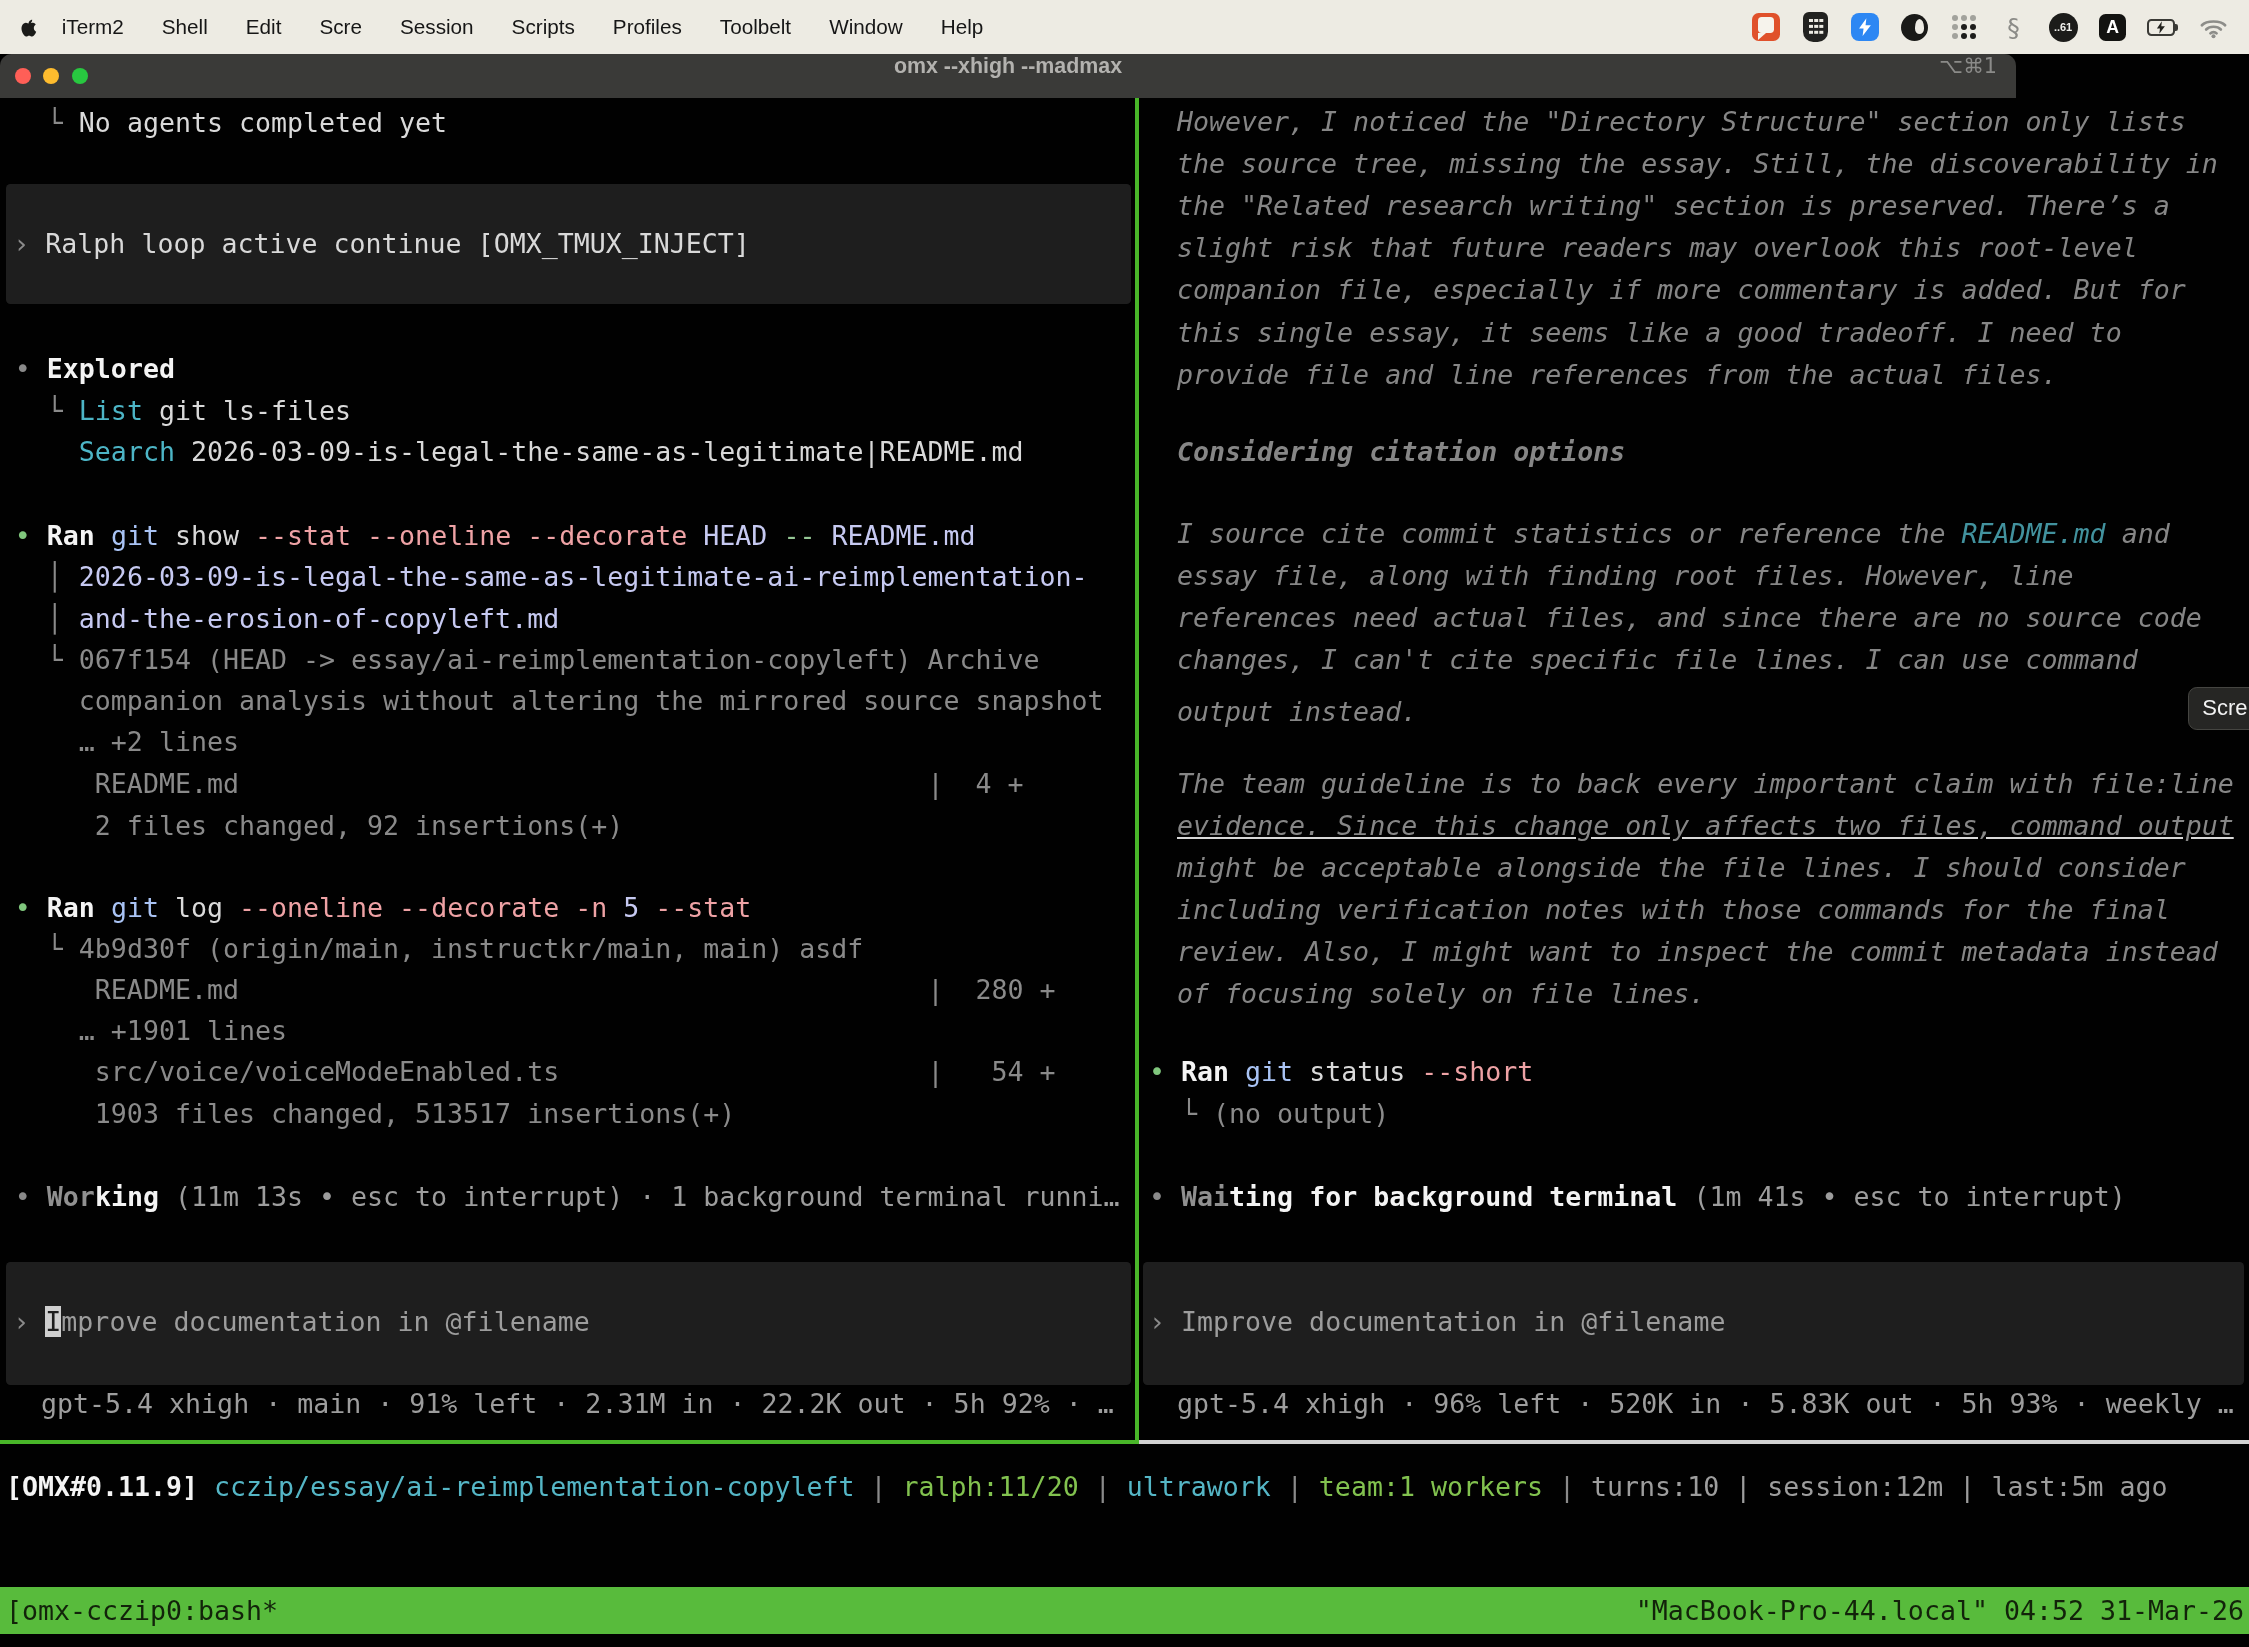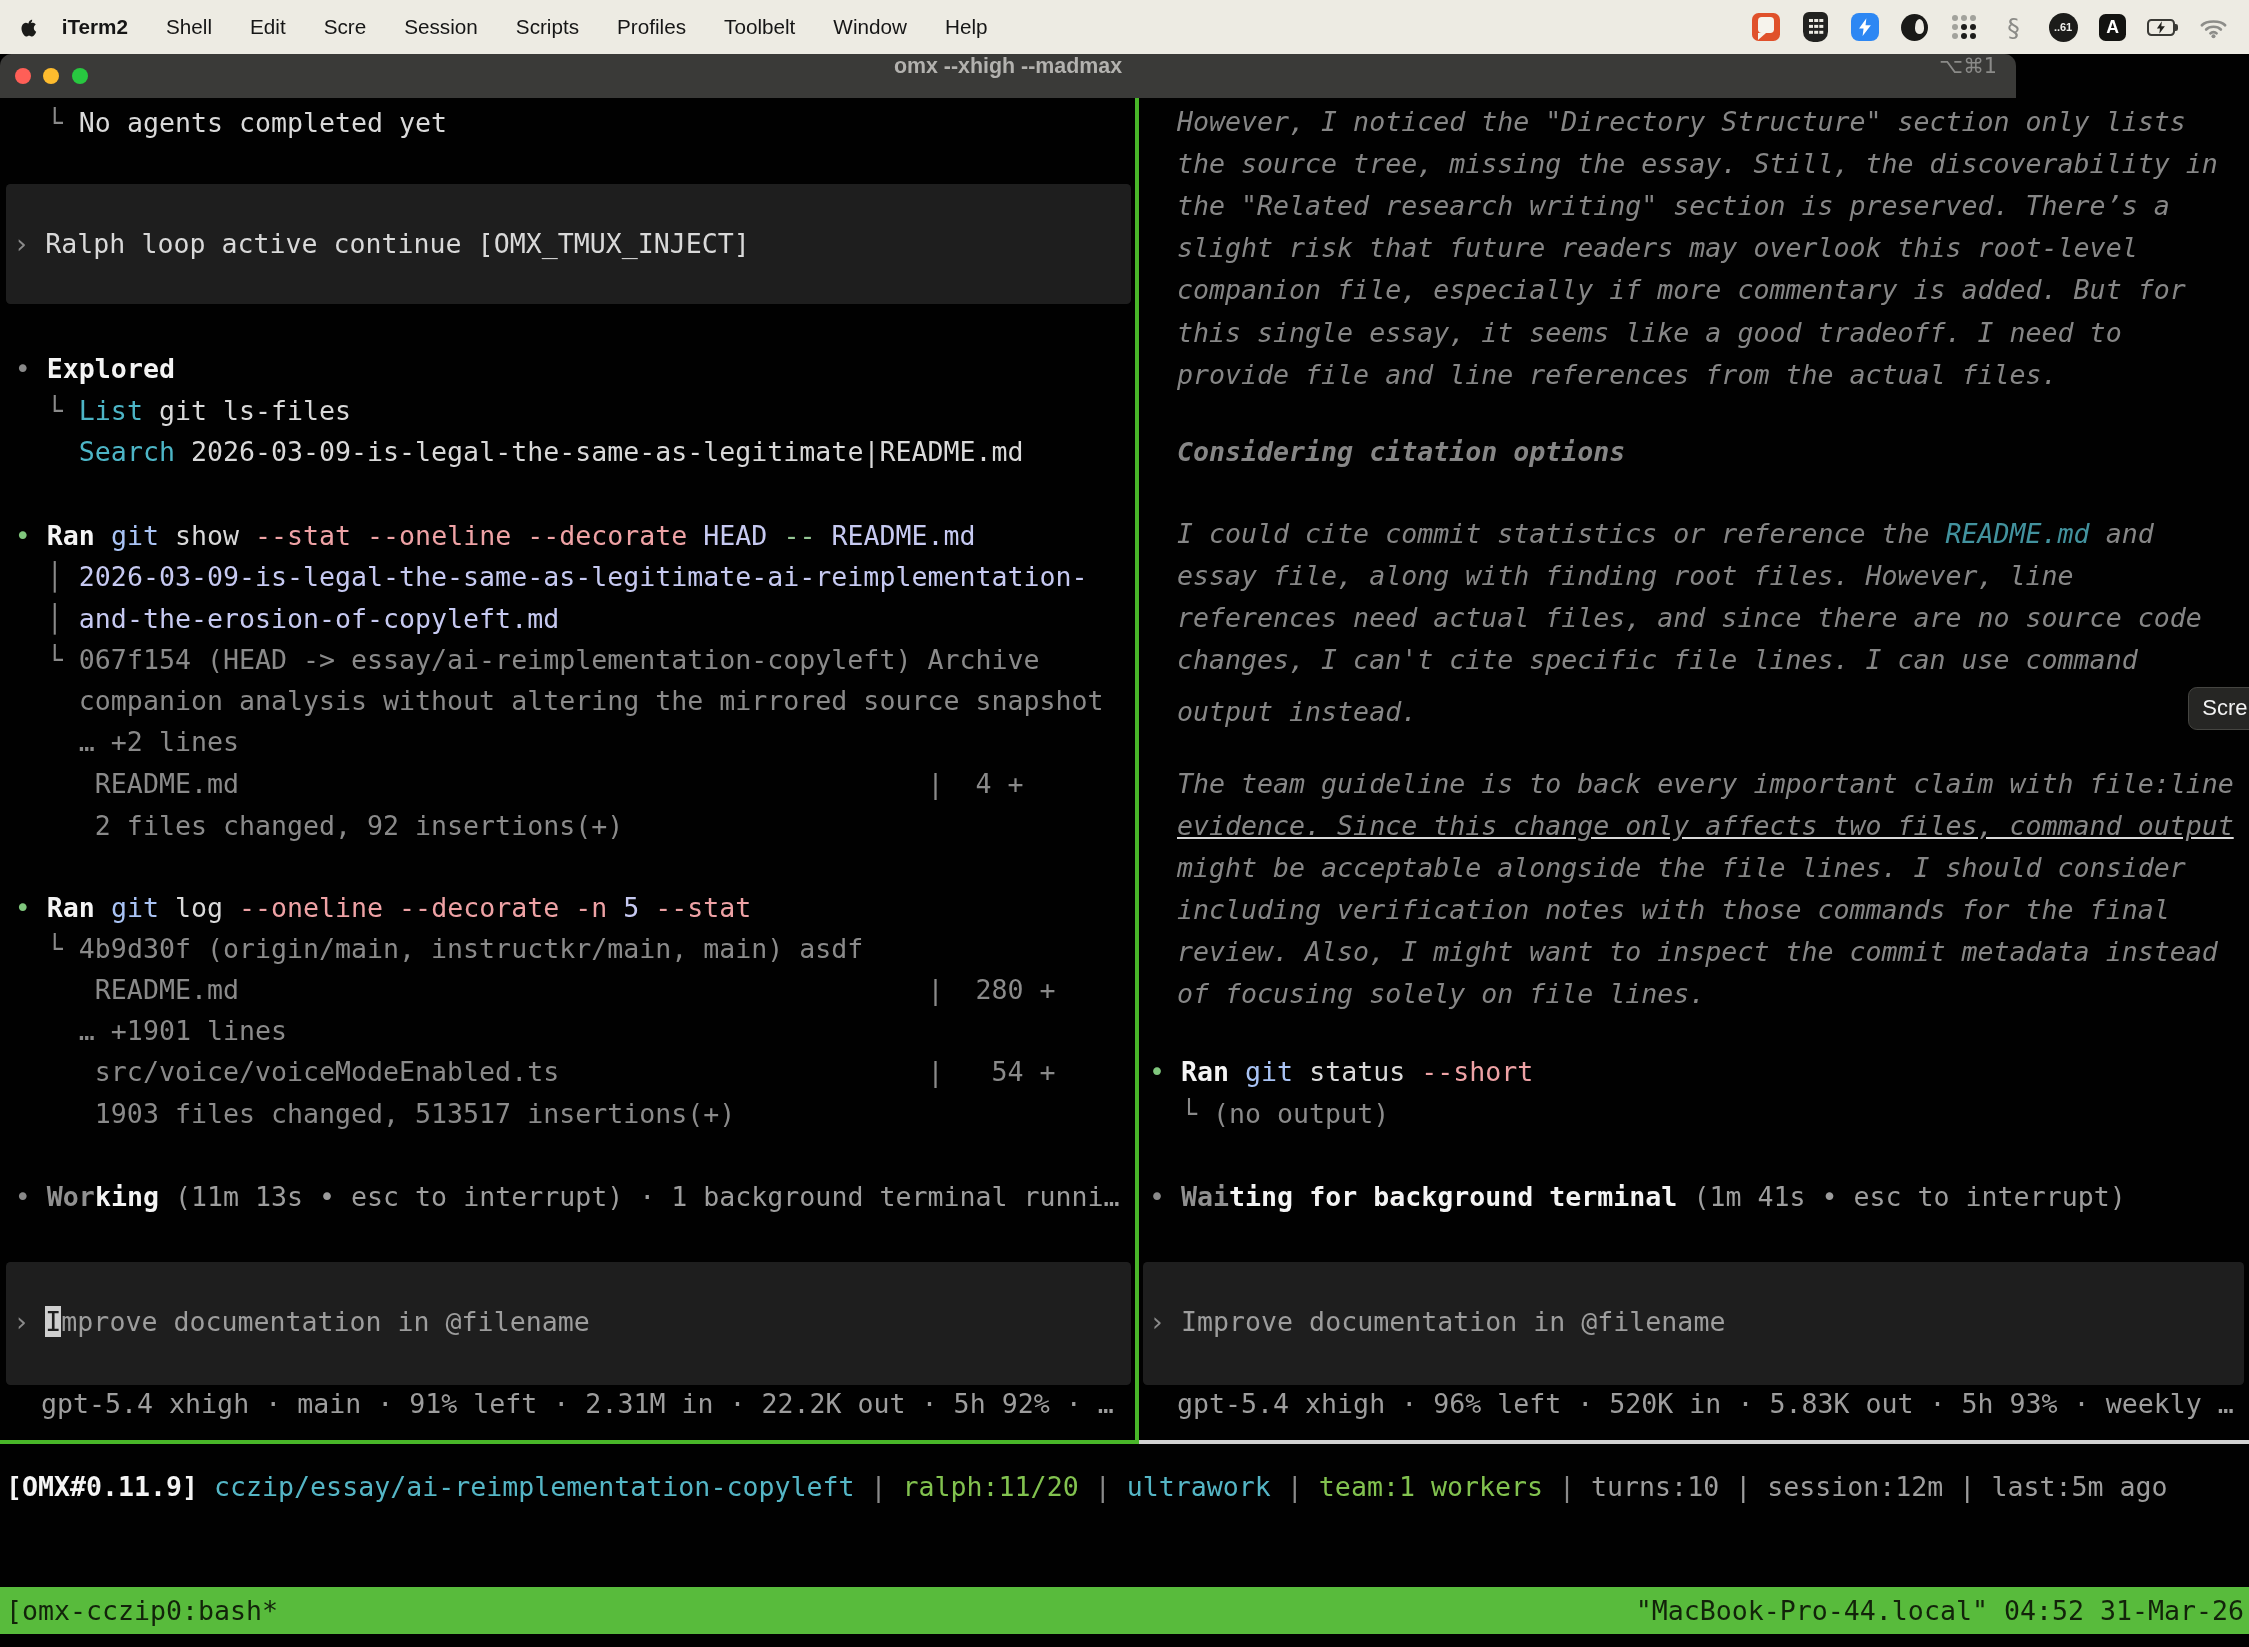--- a/index.html
+++ b/index.html
@@ -4,21 +4,21 @@
 <style>
   html,body{margin:0;padding:0;background:#000;}
   .screen{position:relative;width:2250px;height:1648px;background:#000;overflow:hidden;
           font-family:"Liberation Sans",sans-serif;}
   
   .menubar{position:absolute;left:0;top:0;width:2250px;height:54px;background:var(--c-menubg);
            display:flex;align-items:center;padding:0 20.7px;box-sizing:border-box;}
   .apple{display:flex;align-items:center;margin-right:25px;}
   .menu-items{display:flex;gap:38px;}
   .menu-item{font-size:20.7px;color:#161616;}
-  .menu-item.bold{font-weight:700;}
+  .menu-item.bold{font-weight:400;}
   .menu-status{margin-left:auto;display:flex;align-items:center;gap:20px;}
   .mi{height:34px;min-width:29.5px;display:flex;align-items:center;justify-content:center;}
   .ic-shot{width:28px;height:28px;background:#e0512b;border-radius:6.6px;position:relative;}
   .ic-shot::before{content:"";position:absolute;left:5.9px;top:4.4px;width:16px;height:15.5px;background:#f6f3ec;border-radius:3.7px;}
   .ic-shot::after{content:"";position:absolute;left:5.9px;bottom:1.5px;width:0;height:0;
                   border-right:8px solid transparent;border-top:7.4px solid #f6f3ec;}
   .ic-shield{width:25px;height:30px;background:#222220;border-radius:5.9px 5.9px 10.3px 10.3px;position:relative;}
   .ic-shield::before{content:"";position:absolute;left:5.9px;top:6.6px;width:3.7px;height:3.7px;background:#edebe3;
      box-shadow:5.2px 0 #edebe3,10.3px 0 #edebe3,0 5.9px #edebe3,5.2px 5.9px #edebe3,10.3px 5.9px #edebe3,0 11.8px #edebe3,5.2px 11.8px #edebe3,10.3px 11.8px #edebe3;}
   .ic-bolt{width:28px;height:28px;background:#2d87f3;border-radius:8px;position:relative;}
@@ -189,21 +189,21 @@
     </div>
   <div class="lines">
       <div class="tline" style="top: 101px; left: 1177px;"><span class="c-it ital">However, I noticed the "Directory Structure" section only lists</span></div>
       <div class="tline" style="top: 143px; left: 1177px;"><span class="c-it ital">the source tree, missing the essay. Still, the discoverability in</span></div>
       <div class="tline" style="top: 185px; left: 1177px;"><span class="c-it ital">the "Related research writing" section is preserved. There’s a</span></div>
       <div class="tline" style="top: 227px; left: 1177px;"><span class="c-it ital">slight risk that future readers may overlook this root-level</span></div>
       <div class="tline" style="top: 269px; left: 1177px;"><span class="c-it ital">companion file, especially if more commentary is added. But for</span></div>
       <div class="tline" style="top: 312px; left: 1177px;"><span class="c-it ital">this single essay, it seems like a good tradeoff. I need to</span></div>
       <div class="tline" style="top: 354px; left: 1177px;"><span class="c-it ital">provide file and line references from the actual files.</span></div>
       <div class="tline" style="top: 431px; left: 1177px;"><span class="c-it bold ital">Considering citation options</span></div>
-      <div class="tline" style="top: 513px; left: 1177px;"><span class="c-it ital">I could cite commit statistics or reference the </span><span class="c-tl ital">README.md</span><span class="c-it ital"> and</span></div>
+      <div class="tline" style="top: 513px; left: 1177px;"><span class="c-it ital">I source cite commit statistics or reference the </span><span class="c-tl ital">README.md</span><span class="c-it ital"> and</span></div>
       <div class="tline" style="top: 555px; left: 1177px;"><span class="c-it ital">essay file, along with finding root files. However, line</span></div>
       <div class="tline" style="top: 597px; left: 1177px;"><span class="c-it ital">references need actual files, and since there are no source code</span></div>
       <div class="tline" style="top: 639px; left: 1177px;"><span class="c-it ital">changes, I can't cite specific file lines. I can use command</span></div>
       <div class="tline" style="top: 681px; left: 1177px; margin-top: 10px;"><span class="c-it ital">output instead.</span></div>
       <div class="tline" style="top: 763px; left: 1177px;"><span class="c-it ital">The team guideline is to back every important claim with file:line</span></div>
       <div class="tline" style="top: 805px; left: 1177px; text-decoration: underline;"><span class="c-it ital">evidence. Since this change only affects two files, command output</span></div>
       <div class="tline" style="top: 847px; left: 1177px;"><span class="c-it ital">might be acceptable alongside the file lines. I should consider</span></div>
       <div class="tline" style="top: 889px; left: 1177px;"><span class="c-it ital">including verification notes with those commands for the final</span></div>
       <div class="tline" style="top: 931px; left: 1177px;"><span class="c-it ital">review. Also, I might want to inspect the commit metadata instead</span></div>
       <div class="tline" style="top: 973px; left: 1177px;"><span class="c-it ital">of focusing solely on file lines.</span></div>

